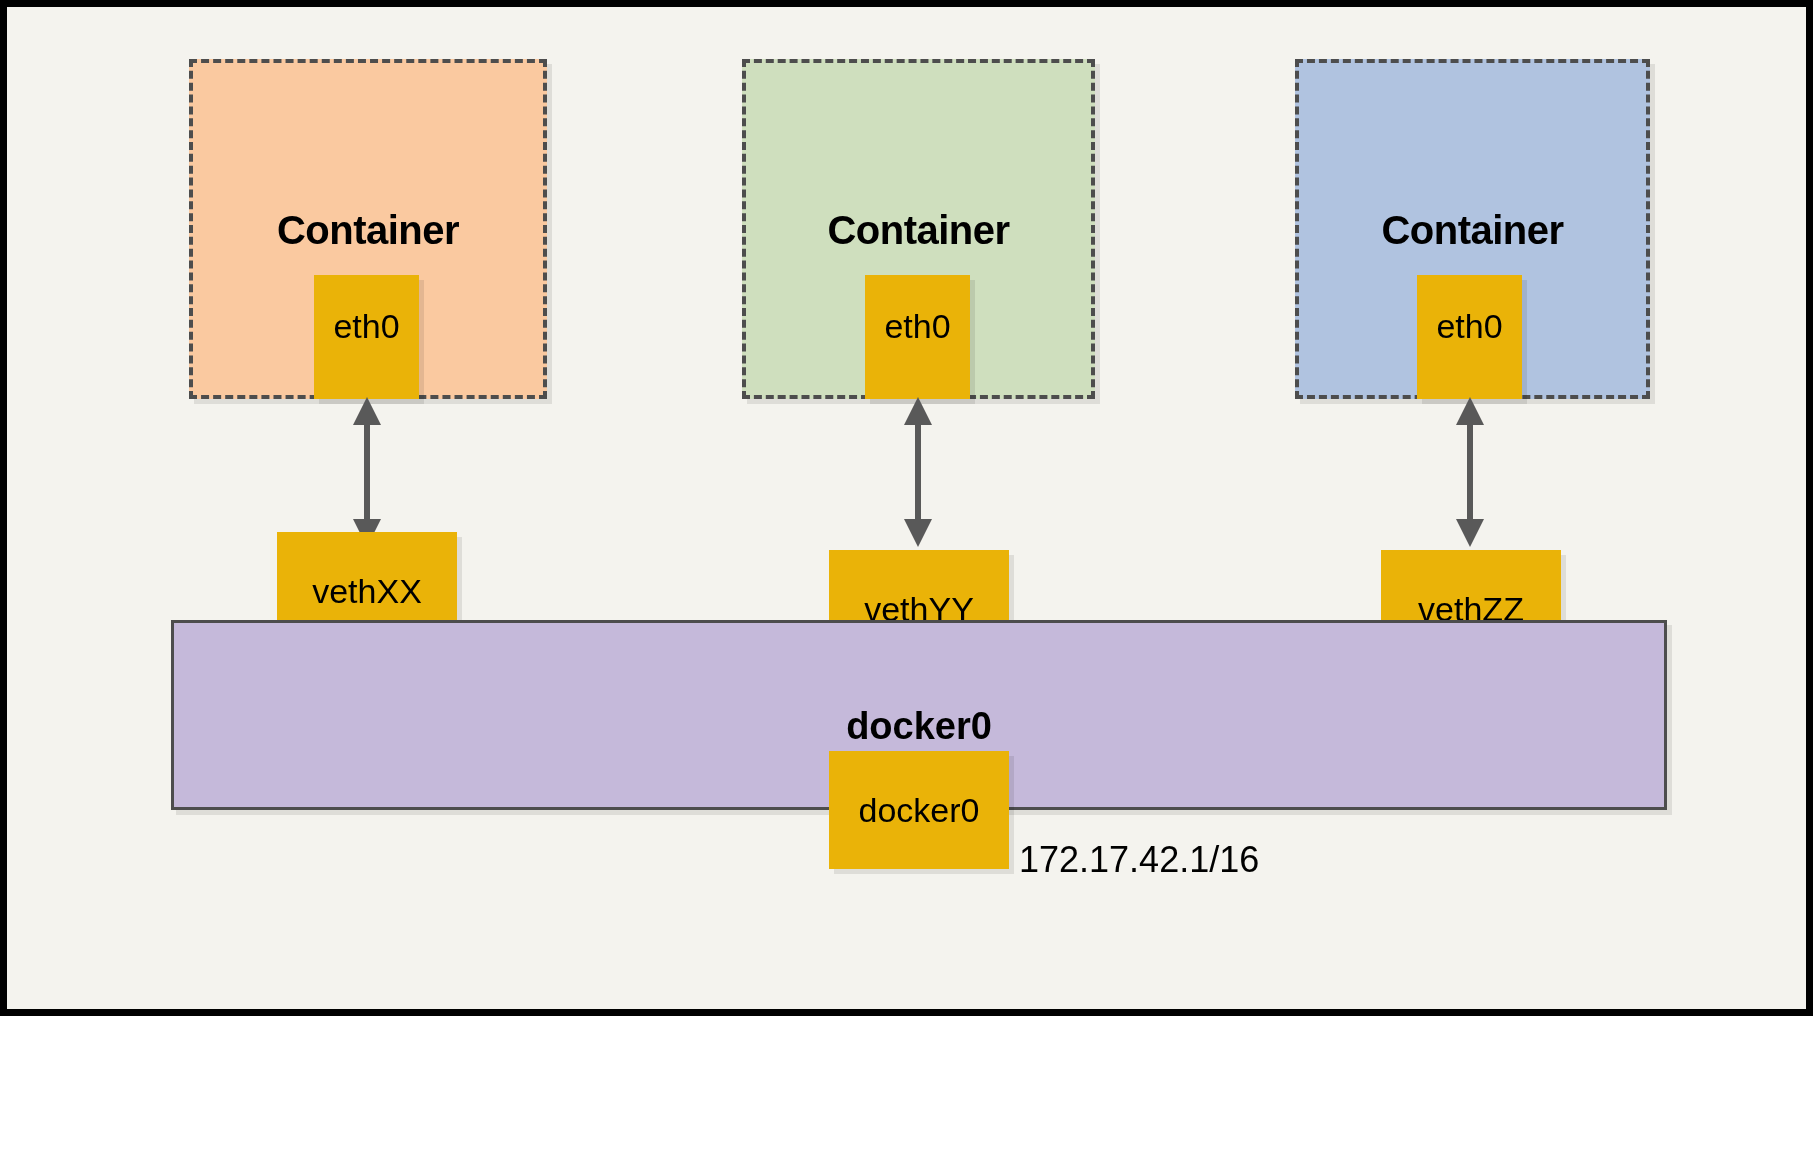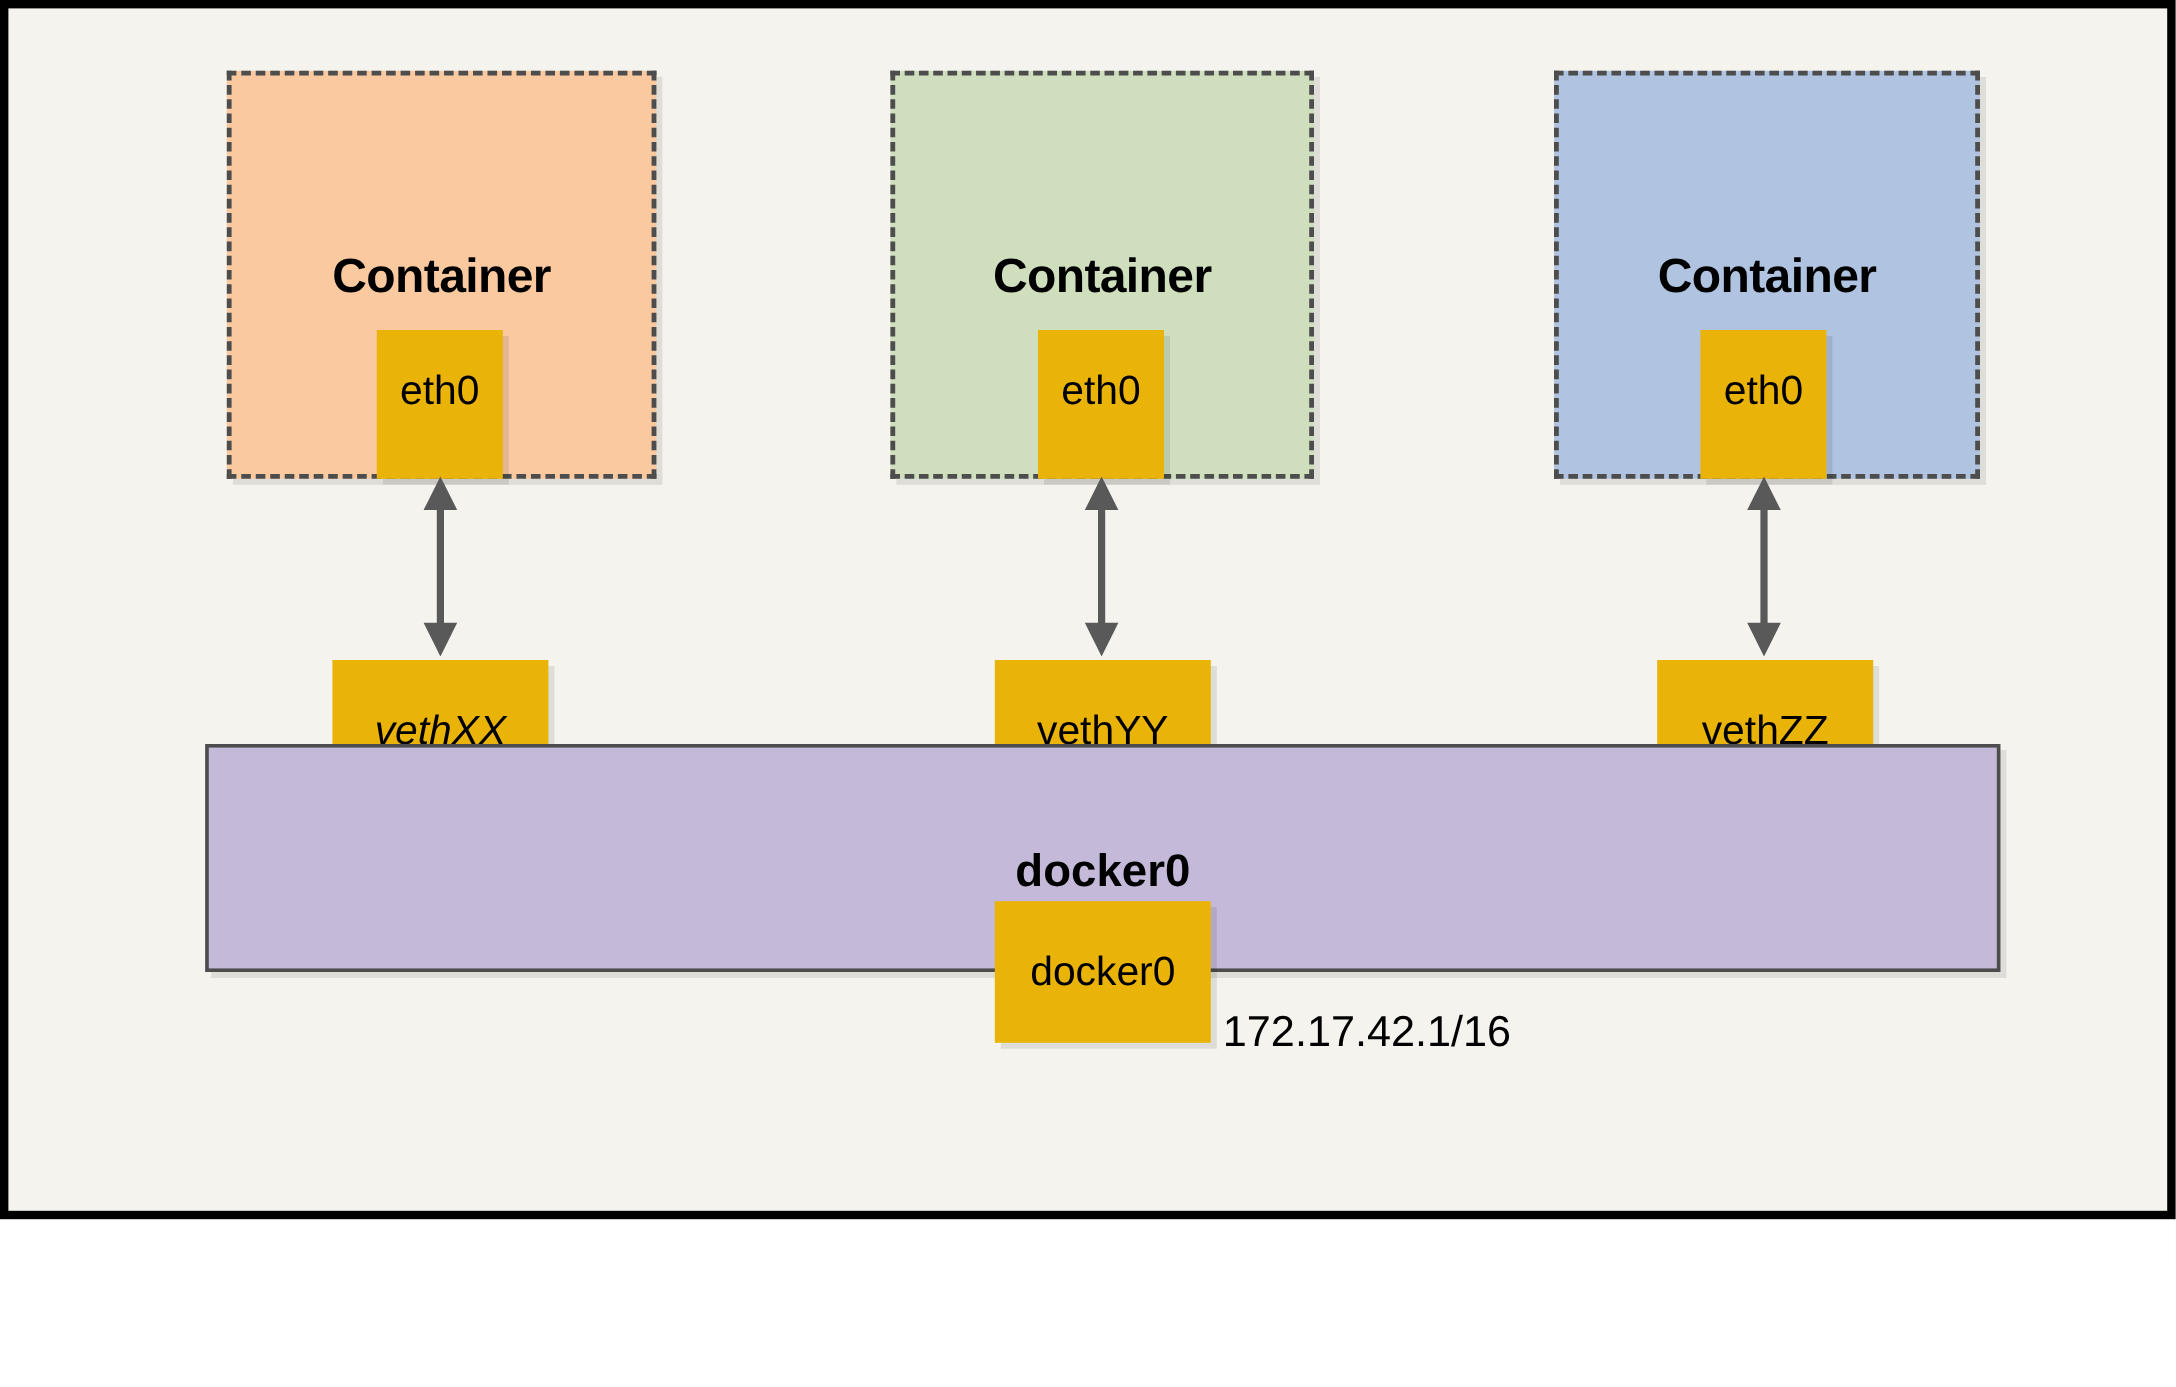--- a/index.html
+++ b/index.html
@@ -111,21 +111,21 @@
     <div class="container-title" style="top:145px;">Container</div>
   </div>
   <div class="iface-box topalign" style="left:307px; top:268px; width:105px; height:124px;">eth0</div>
 
   <svg class="arrow-svg" width="40" height="150" style="left:340px; top:390px;" viewBox="0 0 40 150">
     <line x1="20" y1="18" x2="20" y2="132" stroke="#595959" stroke-width="6"></line>
     <polygon points="20,0 34,28 6,28" fill="#595959"></polygon>
     <polygon points="20,150 34,122 6,122" fill="#595959"></polygon>
   </svg>
 
-  <div class="iface-box" style="left:270px; top:543px; width:180px; height:118px;font-style:italic;">vethXX</div>
+  <div class="iface-box" style="left:270px; top:525px; width:180px; height:118px;">vethXX</div>
 
   <div class="container-box" style="left:735px; top:52px; width:353px; height:340px; background:#cfdfbe;">
     <div class="container-title" style="top:145px;">Container</div>
   </div>
   <div class="iface-box topalign" style="left:858px; top:268px; width:105px; height:124px;">eth0</div>
 
   <svg class="arrow-svg" width="40" height="150" style="left:891px; top:390px;" viewBox="0 0 40 150">
     <line x1="20" y1="18" x2="20" y2="132" stroke="#595959" stroke-width="6"></line>
     <polygon points="20,0 34,28 6,28" fill="#595959"></polygon>
     <polygon points="20,150 34,122 6,122" fill="#595959"></polygon>

